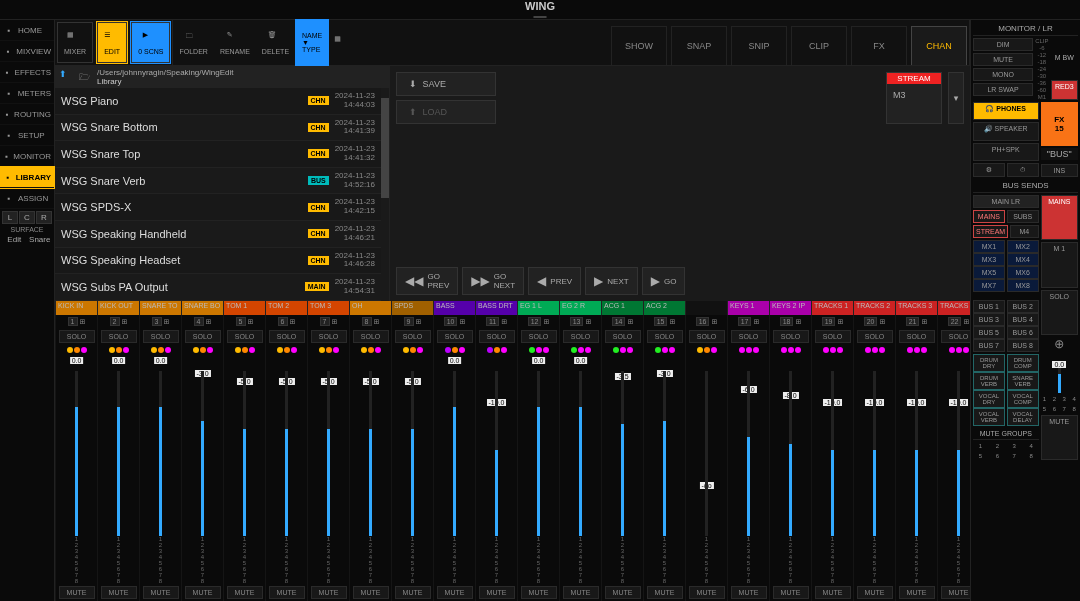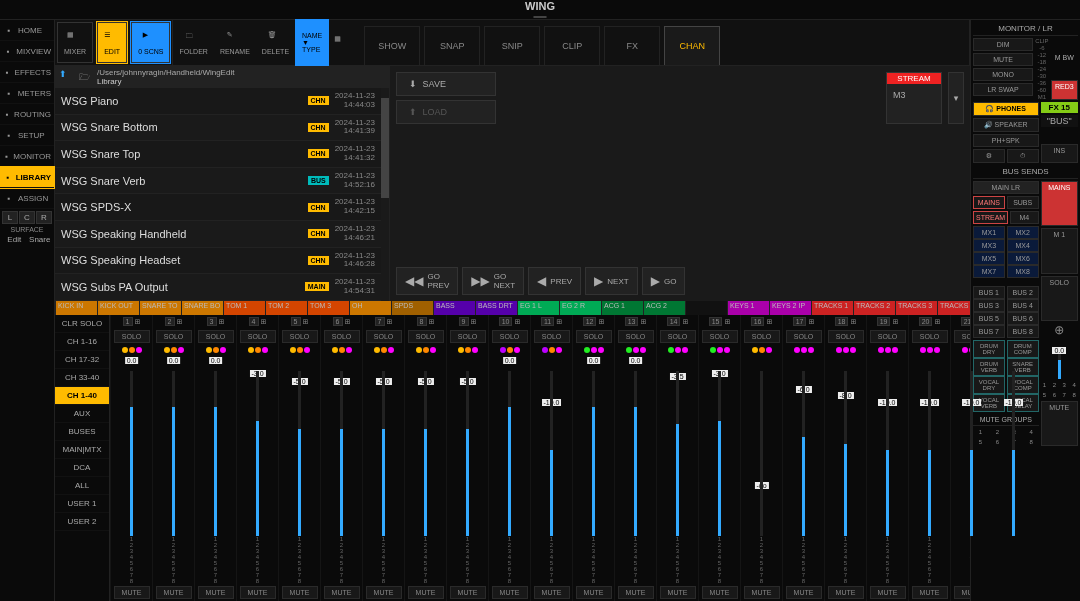--- a/index.html
+++ b/index.html
@@ -26,21 +26,21 @@
 .edit-move{display:flex;gap:1px;padding:2px;}
 .edit-move span{flex:1;text-align:center;font-size:8px;}
 .center{flex:1;display:flex;flex-direction:column;min-width:0;}
 .toolbar{display:flex;height:46px;background:#111;border-bottom:1px solid #222;}
 .tool-grp{display:flex;border-right:1px solid #222;}
 .tool-btn{display:flex;flex-direction:column;align-items:center;justify-content:center;padding:2px 6px;cursor:pointer;font-size:7px;color:#999;gap:1px;}
 .tool-btn.active-y{background:#fb0;color:#000;outline:1px solid #fb0;}
 .tool-btn.active-b{background:#1e90ff;color:#000;outline:1px solid #1e90ff;}
 .tool-btn.box{border:1px solid #333;margin:2px;}
 .tool-ico{width:16px;height:16px;}
-.tab-row{display:flex;flex:1;}
+.tab-row{display:flex;flex:1;justify-content:flex-end;}
 .tab{flex:0 0 56px;display:flex;align-items:center;justify-content:center;color:#888;font-size:9px;border:1px solid #222;border-bottom:none;margin:6px 2px 0;cursor:pointer;}
 .tab.active{background:#1a1a1a;color:#fb0;border-color:#444;}
 .workarea{display:flex;flex:1;min-height:0;background:#1a1a1a;}
 .browse{width:335px;display:flex;flex-direction:column;border-right:1px solid #222;}
 .path-row{display:flex;align-items:center;background:#222;padding:2px 4px;gap:4px;}
 .path-ico{width:14px;height:14px;}
 .path-txt{display:flex;flex-direction:column;font-size:8px;}
 .file-list{flex:1;overflow-y:auto;position:relative;}
 .file-row{display:flex;align-items:center;justify-content:space-between;padding:4px 6px;border-bottom:1px solid #222;cursor:pointer;}
 .file-row:nth-child(odd){background:#181818;}
@@ -86,21 +86,21 @@
 .rp-title{text-align:center;font-size:8px;color:#aaa;padding:2px;border-bottom:1px solid #222;}
 .rp-row{display:flex;gap:2px;}
 .rp-btn{flex:1;background:#181818;border:1px solid #2a2a2a;color:#999;font-size:7px;padding:2px;text-align:center;cursor:pointer;}
 .rp-btn.active-y{background:#fb0;color:#000;font-weight:bold;}
 .rp-btn.red-border{border:1px solid #c44;color:#f77;}
 .rp-col{display:flex;flex-direction:column;gap:2px;width:70px;}
 .meter-col{flex:1;display:flex;flex-direction:column;align-items:center;gap:1px;}
 .tick{font-size:6px;color:#666;}
 .inside{display:flex;gap:2px;}
 .side-col{width:40px;display:flex;flex-direction:column;gap:2px;}
-.fx-badge{background:#84cc16;color:#000;font-size:8px;text-align:center;padding:1px;font-weight:bold;}
+.fx-badge{background:#f97316;color:#000;font-size:8px;text-align:center;padding:13px;font-weight:bold;}
 .bus-text{text-align:center;font-size:9px;background:#111;padding:1px;}
 .mgrp-row{display:flex;gap:2px;}
 .mgrp{flex:1;font-size:6px;text-align:center;color:#888;padding:1px;}
 .scrollbar{width:8px;background:#1a1a1a;}
 .scrollbar::after{content:'';display:block;height:100px;background:#444;margin-top:10px;}
 </style>
 </head>
 <body>
 
 <div class="root">
@@ -226,21 +226,21 @@
         </div>
       </div>
 
       <div class="workarea">
 
         <div class="browse">
           <div class="path-row">
             <div class="tool-ico" style="color:#3af;">⬆</div>
             <div class="path-ico">🗁</div>
             <div class="path-txt">
-              <span>/Users/johnnyragin/Handheld/WingEdit</span>
+              <span>/Users/johnnyragin/Speaking/WingEdit</span>
               <span style="color:#ccc;">Library</span>
             </div>
           </div>
           <div style="display:flex;flex:1;min-height:0;">
             <div class="file-list" id="file-list">
                 <div class="file-row">
                   <span class="file-name">WSG Piano</span>
                   <span class="file-meta">
                     <span class="badge-chn">CHN</span>
                     <span class="file-date">2024-11-23<br>14:44:03</span>
@@ -368,34 +368,20 @@
             <div class="sh-cell" style="background: rgb(170, 0, 170);">KEYS 1</div>
             <div class="sh-cell" style="background: rgb(170, 0, 170);">KEYS 2 IP</div>
             <div class="sh-cell" style="background: rgb(204, 34, 34);">TRACKS 1</div>
             <div class="sh-cell" style="background: rgb(204, 34, 34);">TRACKS 2</div>
             <div class="sh-cell" style="background: rgb(204, 34, 34);">TRACKS 3</div>
             <div class="sh-cell" style="background: rgb(204, 34, 34);">TRACKS 4</div>
           </div>
       </div>
 
       <div class="mixer">
-        <div class="layer-col" id="layer-col">
-            <div class="layer-btn">CLR SOLO</div>
-            <div class="layer-btn">CH 1-16</div>
-            <div class="layer-btn">CH 17-32</div>
-            <div class="layer-btn">CH 33-40</div>
-            <div class="layer-btn active">CH 1-40</div>
-            <div class="layer-btn">AUX</div>
-            <div class="layer-btn">BUSES</div>
-            <div class="layer-btn">MAIN|MTX</div>
-            <div class="layer-btn">DCA</div>
-            <div class="layer-btn">ALL</div>
-            <div class="layer-btn">USER 1</div>
-            <div class="layer-btn">USER 2</div>
-          </div>
         <div class="strips" id="strips">
             <div class="strip">
               <div class="s-num">
                 <span class="nb">1</span>
                 <span>⊞</span>
               </div>
               <div class="s-solo">SOLO</div>
               <div class="dots">
                 <span class="dot d-y"></span>
                 <span class="dot d-o"></span>

